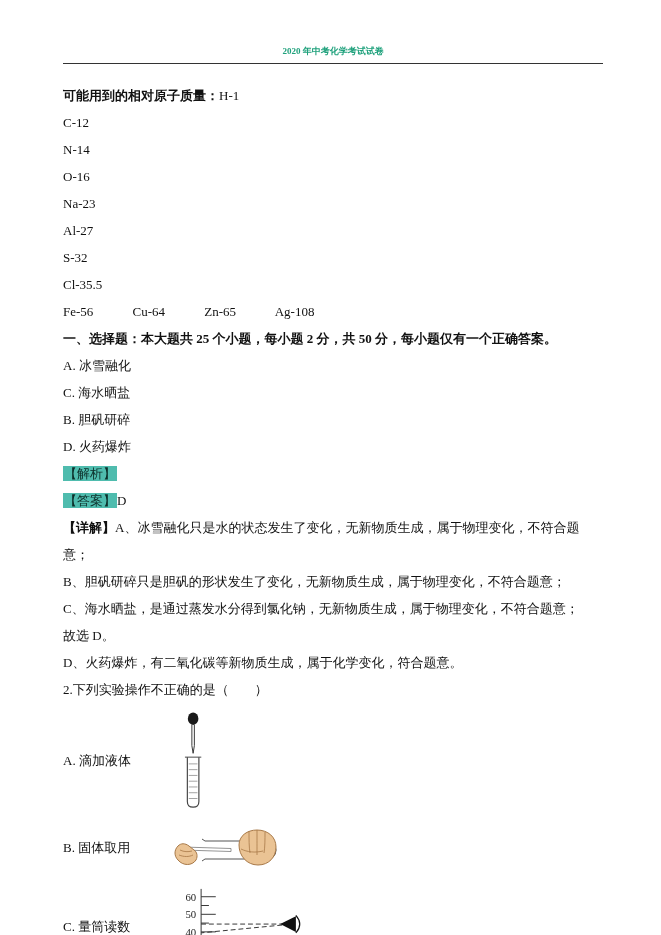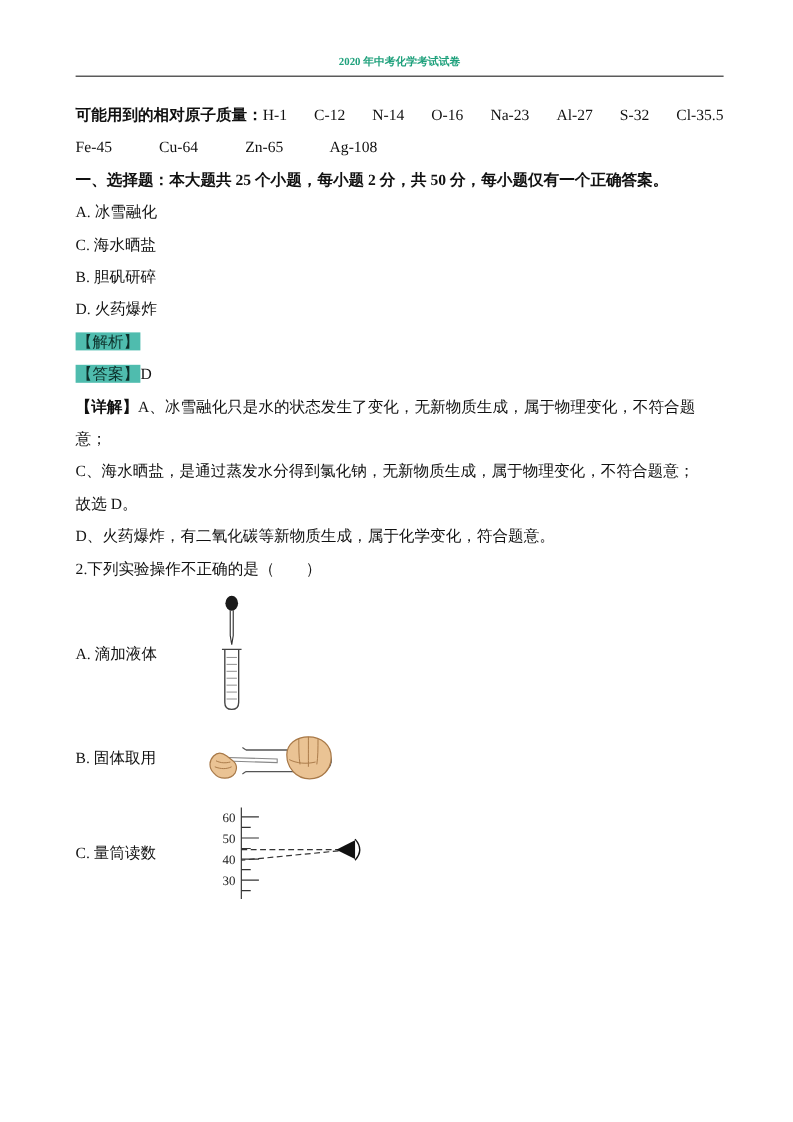--- a/index.html
+++ b/index.html
@@ -5,21 +5,21 @@
   html,body{margin:0;padding:0;background:#ffffff;}
   .page{
     width:661px;height:935px;box-sizing:border-box;
     padding:46px 58px 0 63px;background:#fff;position:relative;overflow:hidden;
     font-family:"Liberation Serif","DejaVu Serif",serif;
     font-size:13px;color:#111;margin:0 auto;
   }
   .running-header{margin:0;text-align:center;font-size:9px;font-weight:bold;color:#1fa17c;line-height:10px;}
   .header-rule{border:none;border-top:1px solid #333;margin:7px 0 0 0;}
   .doc-title{margin:16px 0 0 0;text-align:center;font-size:15px;font-weight:bold;color:#1fa17c;line-height:20px;}
-  .line{margin:0;line-height:27px;}
+  .line{margin:0;line-height:27px;flex-direction:column;}
   .first-line{margin-top:18px;}
   .bold{font-weight:bold;}
   .flex-between{display:flex;justify-content:space-between;align-items:baseline;}
   .row2 span{margin-right:36px;}
   .hl{background:#4fbcae;color:#0d2f2a;padding:0 1px;}
   .fig-row{display:flex;align-items:center;margin-top:8px;}
   .fig-label{flex:0 0 96px;line-height:20px;}
   .fig{flex:0 0 auto;margin-left:14px;}
   svg{display:block;}
 </style>
@@ -36,21 +36,21 @@
     <span><span class="bold">可能用到的相对原子质量：</span><span>H-1</span></span>
     <span>C-12</span>
     <span>N-14</span>
     <span>O-16</span>
     <span>Na-23</span>
     <span>Al-27</span>
     <span>S-32</span>
     <span>Cl-35.5</span>
   </p>
   <p class="line row2">
-    <span>Fe-45</span>
+    <span>Fe-56</span>
     <span>Cu-64</span>
     <span>Zn-65</span>
     <span>Ag-108</span>
   </p>
 
   <p class="line bold">一、选择题：本大题共 25 个小题，每小题 2 分，共 50 分，每小题仅有一个正确答案。</p>
 
   <p class="line">A. 冰雪融化</p>
   <p class="line">C. 海水晒盐</p>
   <p class="line">B. 胆矾研碎</p>
@@ -59,20 +59,21 @@
   <p class="line">
     <span class="hl">【解析】</span>
   </p>
   <p class="line">
     <span class="hl">【答案】</span><span>D</span>
   </p>
 
   <p class="line">
     <span class="bold">【详解】</span><span>A、冰雪融化只是水的状态发生了变化，无新物质生成，属于物理变化，不符合题意；</span>
   </p>
+  <p class="line">B、胆矾研碎只是胆矾的形状发生了变化，无新物质生成，属于物理变化，不符合题意；</p>
   <p class="line">C、海水晒盐，是通过蒸发水分得到氯化钠，无新物质生成，属于物理变化，不符合题意；</p>
   <p class="line">故选 D。</p>
   <p class="line">D、火药爆炸，有二氧化碳等新物质生成，属于化学变化，符合题意。</p>
 
   <p class="line">2.下列实验操作不正确的是（　　）</p>
 
   <div class="fig-row">
     <span class="fig-label">A. 滴加液体</span>
     <svg class="fig" width="46" height="100" viewBox="0 0 46 104">
       <g>

